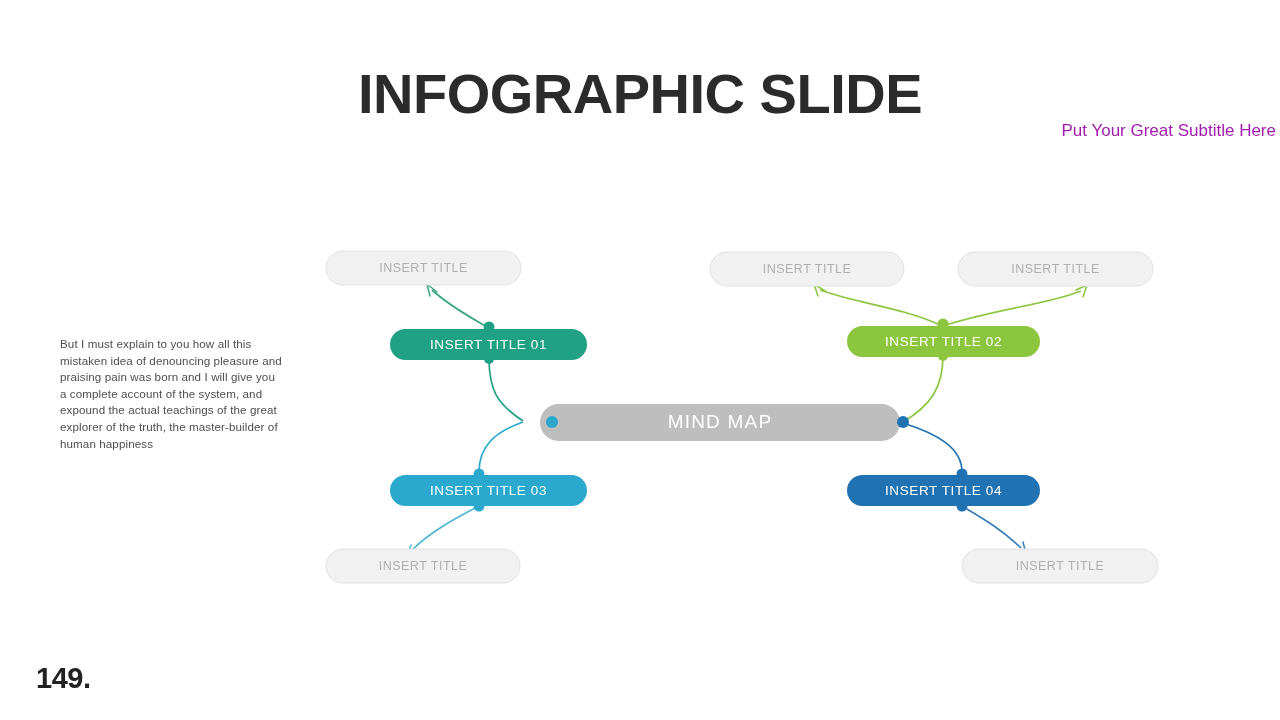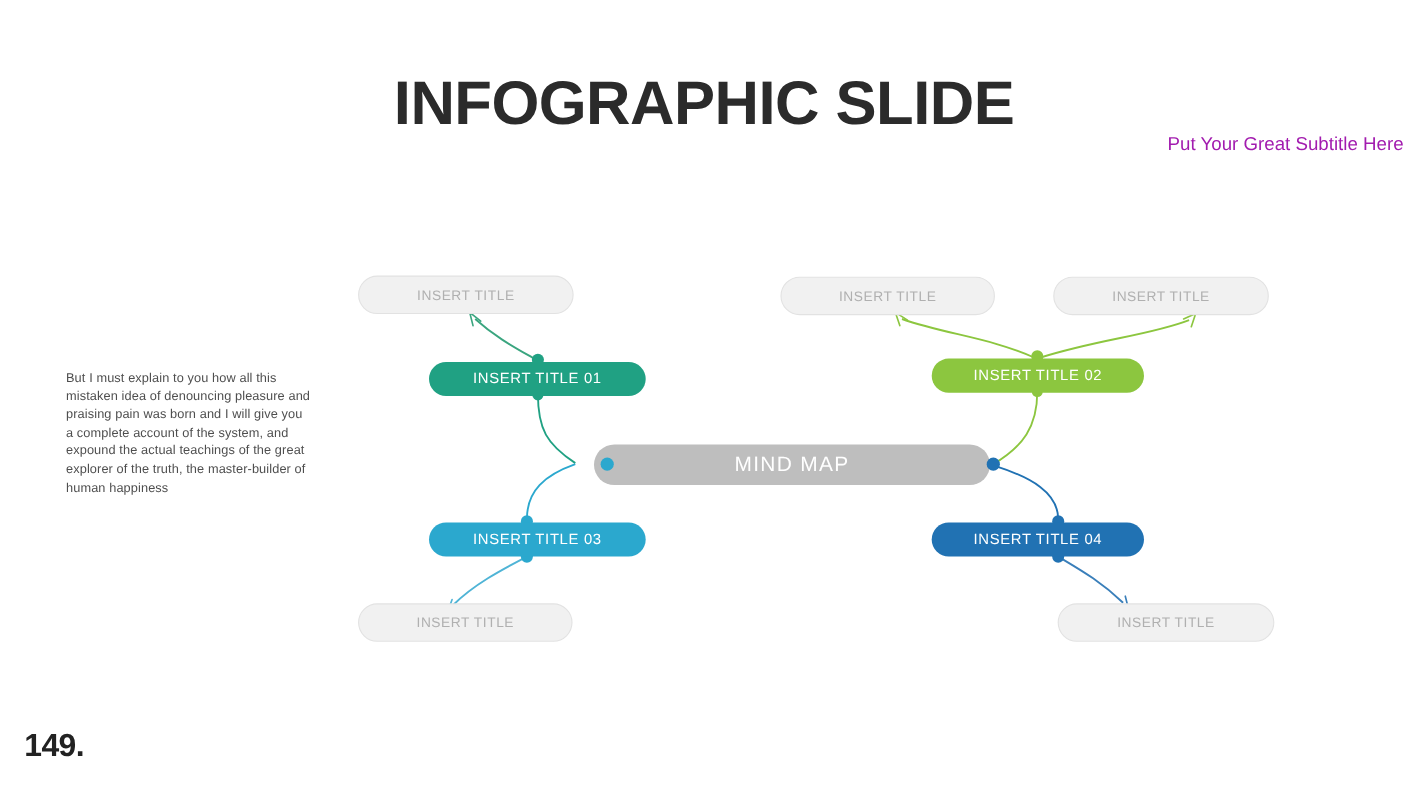--- a/index.html
+++ b/index.html
@@ -50,21 +50,21 @@
     width: 222px;
     font-size: 11.6px;
     line-height: 16.6px;
     color: #4e4e4e;
     letter-spacing: 0.1px;
   }
 
   
   #page-number {
     position: absolute;
-    left: 22px;
+    left: 36px;
     top: 662px;
     font-size: 29px;
     font-weight: bold;
     color: #222222;
     letter-spacing: -0.5px;
   }
 
   
   #mindmap-svg {
     position: absolute;

